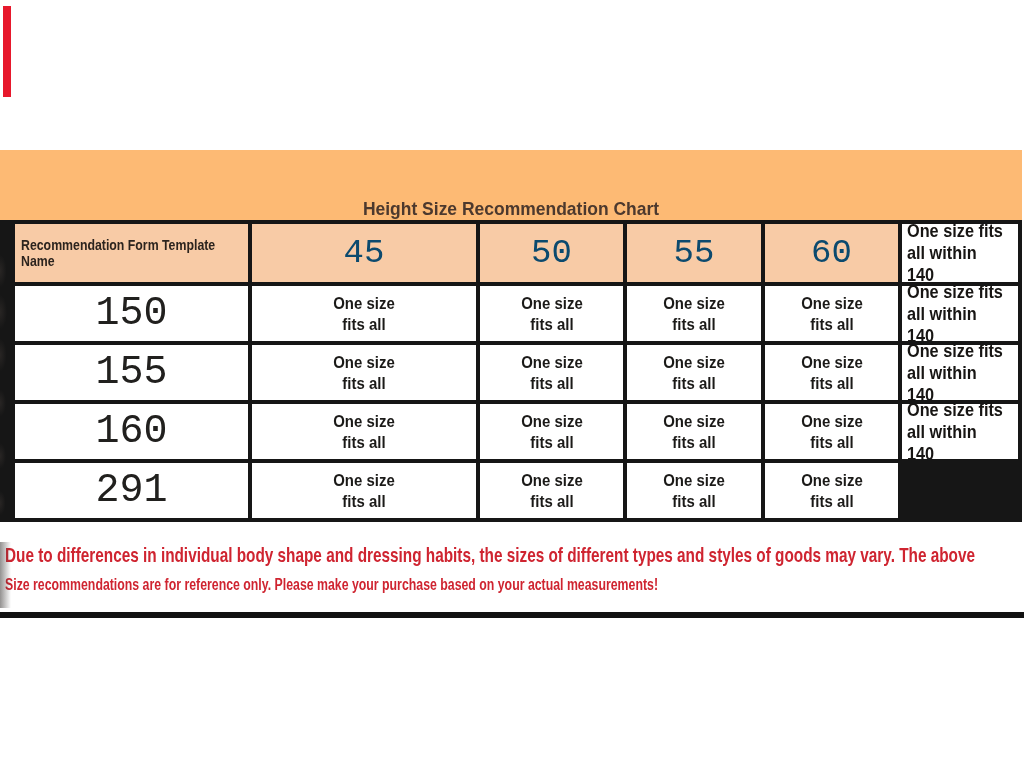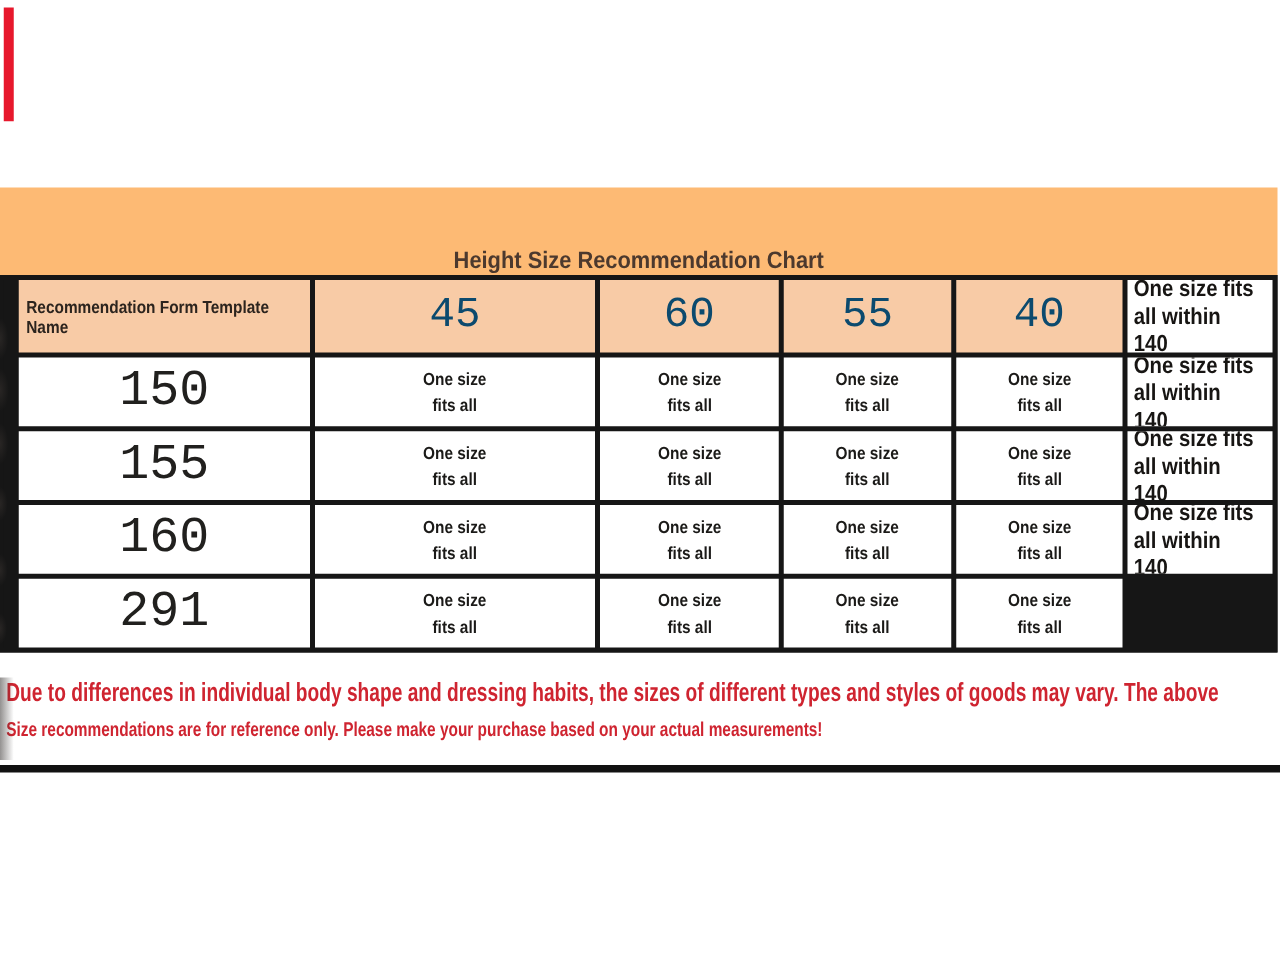--- a/index.html
+++ b/index.html
@@ -19,21 +19,21 @@
       grid-template-rows:58px 55px 55px 55px 55px;
       gap:4px;background:#161616;
       border-style:solid;border-color:#161616;border-width:4px 4px 4px 3px;padding-left:12px;}
   .cell{display:flex;align-items:center;justify-content:center;background:#ffffff;overflow:hidden;}
   .hdr{background:#f8cba6;}
   .name-hdr{justify-content:flex-start;padding-left:6px;font-weight:bold;font-size:14px;color:#2c241e;}
   .height-hdr{font-weight:bold;font-size:29px;color:#3b2b21;}
   .weight-hdr{font-family:"Liberation Mono",monospace;font-size:34px;color:#0c4a6e;}
   .name-cell{justify-content:flex-start;padding-left:5px;font-weight:bold;font-size:18.5px;color:#171513;}
   .height-cell{font-family:"Liberation Mono",monospace;font-size:40px;color:#21201e;}
-  .fit-cell{font-weight:bold;font-size:14px;line-height:21px;text-align:center;
+  .fit-cell{font-weight:bold;font-size:17px;line-height:21px;text-align:center;
             white-space:pre-line;color:#1b1a18;}
   .sqz{display:inline-block;transform:scaleX(.88);}
   .sqz-l{display:inline-block;transform:scaleX(.88);transform-origin:0 50%;}
   .sqz-c{display:inline-block;transform:scaleX(.9);}
 
   
   .disclaimer{position:absolute;left:5px;top:526px;width:1015px;color:#cf2430;}
   .d1{display:inline-block;font-weight:bold;font-size:21px;white-space:nowrap;
       transform:scaleX(.73);transform-origin:0 50%;margin-top:17px;}
   .d2{display:inline-block;font-weight:bold;font-size:16px;white-space:nowrap;
@@ -68,27 +68,27 @@
 
     <div class="size-table">
 
       <div class="cell hdr name-hdr">
         <span class="sqz-l">Recommendation Form Template Name</span>
       </div>
       <div class="cell hdr weight-hdr">
         <span>45</span>
       </div>
       <div class="cell hdr weight-hdr">
-        <span>60</span>
+        <span>50</span>
       </div>
       <div class="cell hdr weight-hdr">
         <span>55</span>
       </div>
       <div class="cell hdr weight-hdr">
-        <span>40</span>
+        <span>60</span>
       </div>
 
       <div class="cell name-cell">
         <span class="sqz-l">One size fits all within 140</span>
       </div>
       <div class="cell height-cell">
         <span>150</span>
       </div>
       <div class="cell fit-cell">
         <span class="sqz">One size

